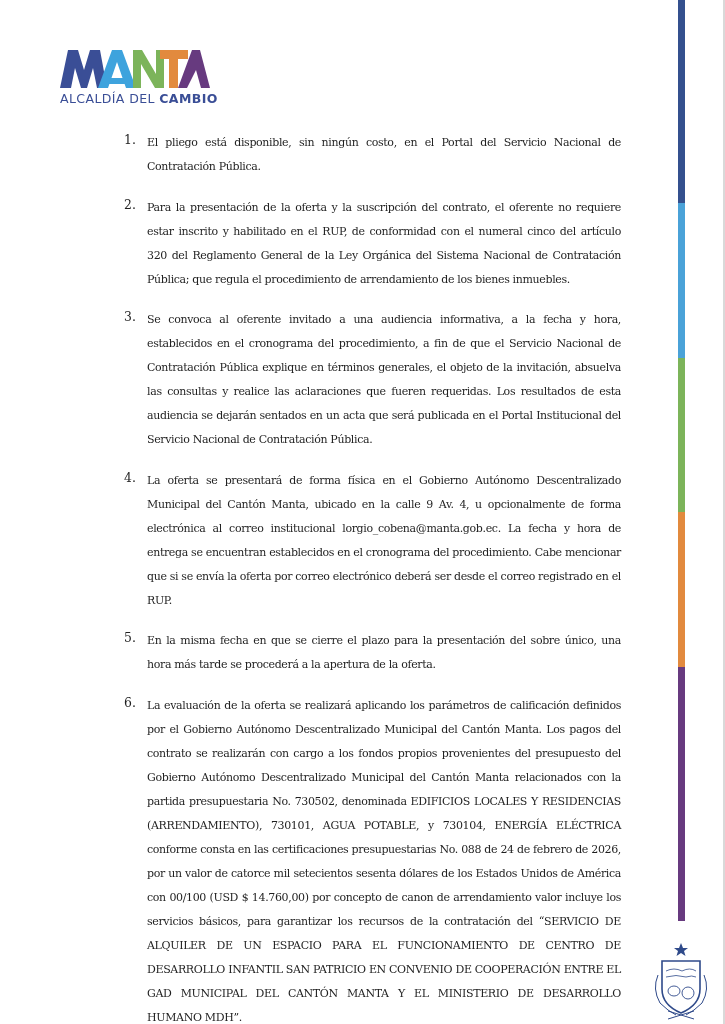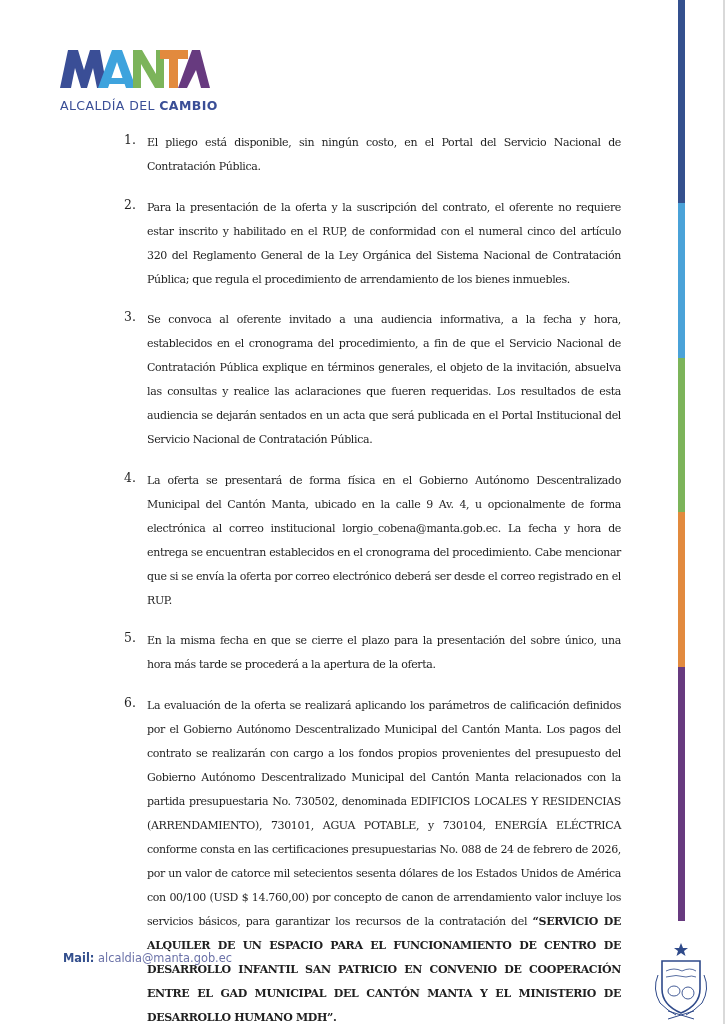--- a/index.html
+++ b/index.html
@@ -17,33 +17,33 @@
     .s2 { top: 203px; height: 155px; background: #4aa2d8; }
     .s3 { top: 358px; height: 154px; background: #7cb45a; }
     .s4 { top: 512px; height: 155px; background: #e28a3e; }
     .s5 { top: 667px; height: 254px; background: #673a7f; }
 
     .logo { position: absolute; left: 60px; top: 48px; width: 160px; }
     .logo svg { display: block; }
     .logo-sub {
       font-family: "DejaVu Sans", "Liberation Sans", sans-serif;
       font-size: 12.5px; letter-spacing: 0.4px; color: #3a4e96;
-      margin-top: 8px; white-space: nowrap;
+      margin-top: 1px; white-space: nowrap;
     }
     .logo-sub b { font-weight: bold; }
 
     .content { position: absolute; left: 124px; top: 131px; width: 497px; }
     ol.items { margin: 0; padding: 0; list-style: none; }
     .item { position: relative; padding-left: 23px; margin-bottom: 16.5px; }
     .num { position: absolute; left: 0; top: 0; font-size: 12.4px; line-height: 17.2px; }
     .ptext {
       font-size: 11px; line-height: 24px; text-align: justify; margin: 0;
       letter-spacing: -0.35px;
     }
-    .ptext strong { font-weight: bold; }
+    .ptext strong { font-weight: normal; }
     .subp { margin-top: 16px; }
 
     .footer {
       position: absolute; left: 63px; top: 951px;
       font-family: "DejaVu Sans", "Liberation Sans", sans-serif;
       font-size: 11.4px; line-height: 14px; color: #6b72a8;
     }
     .footer .lbl { color: #34508e; font-weight: bold; }
     .crest { position: absolute; left: 648px; top: 941px; width: 66px; height: 80px; }
   </style>
@@ -100,21 +100,20 @@
       <p class="ptext">En la misma fecha en que se cierre el plazo para la presentación del sobre único, una hora más tarde se procederá a la apertura de la oferta.</p>
     </li>
     <li class="item">
       <span class="num">6.</span>
       <p class="ptext"><span>La evaluación de la oferta se realizará aplicando los parámetros de calificación definidos por el Gobierno Autónomo Descentralizado Municipal del Cantón Manta. Los pagos del contrato se realizarán con cargo a los fondos propios provenientes del presupuesto del Gobierno Autónomo Descentralizado Municipal del Cantón Manta relacionados con la partida presupuestaria No. 730502, denominada EDIFICIOS LOCALES Y RESIDENCIAS (ARRENDAMIENTO), 730101, AGUA POTABLE, y 730104, ENERGÍA ELÉCTRICA conforme consta en las certificaciones presupuestarias No. 088  de 24 de febrero de 2026, por un valor de catorce mil setecientos sesenta dólares de los Estados Unidos de América con 00/100 (USD $ 14.760,00) por concepto de canon de arrendamiento valor incluye los servicios básicos, para garantizar los recursos de la contratación del </span><strong>“SERVICIO DE ALQUILER DE UN ESPACIO PARA EL FUNCIONAMIENTO DE CENTRO DE DESARROLLO INFANTIL SAN PATRICIO EN CONVENIO DE COOPERACIÓN ENTRE EL GAD MUNICIPAL DEL CANTÓN MANTA Y EL MINISTERIO DE DESARROLLO HUMANO MDH”.</strong></p>
     </li>
   </ol>
 </div>
 
 <div class="footer">
-  <div><span class="lbl">Mail:</span><span> alcaldia@manta.gob.ec</span></div>
 </div>
 
 <div class="crest">
   <svg width="66" height="80" viewBox="0 0 66 80">
     <polygon points="33,2 35,7 40,7 36,10 37.5,15 33,12 28.5,15 30,10 26,7 31,7" fill="#2f4a8a"></polygon>
     <path d="M14,20 L52,20 L52,48 Q52,64 33,72 Q14,64 14,48 Z" fill="none" stroke="#2f4a8a" stroke-width="1.6"></path>
     <path d="M18,30 Q26,26 34,30 Q42,26 48,30" fill="none" stroke="#2f4a8a" stroke-width="0.8"></path>
     <path d="M18,36 Q28,33 38,36 Q44,34 48,36" fill="none" stroke="#2f4a8a" stroke-width="0.8"></path>
     <ellipse cx="26" cy="50" rx="6" ry="5" fill="none" stroke="#2f4a8a" stroke-width="0.9"></ellipse>
     <ellipse cx="40" cy="52" rx="6" ry="6" fill="none" stroke="#2f4a8a" stroke-width="0.9"></ellipse>

